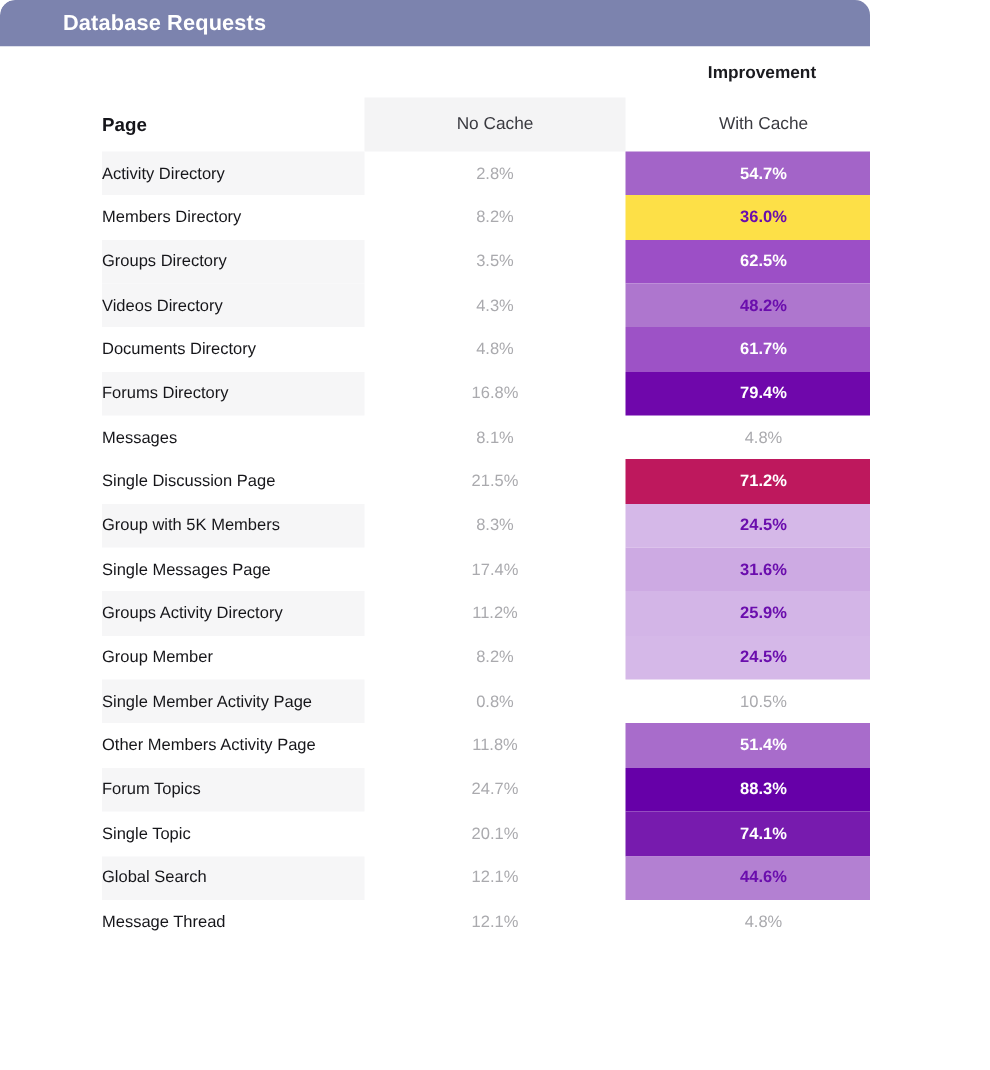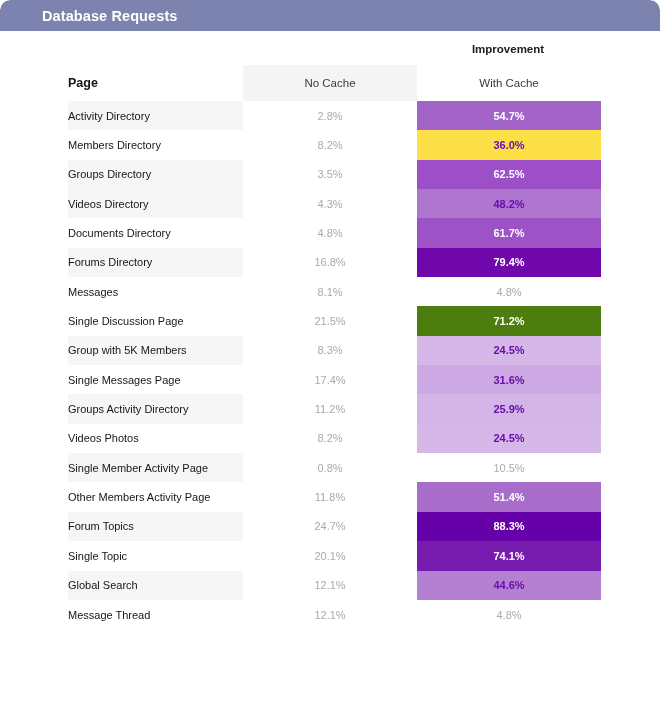--- a/index.html
+++ b/index.html
@@ -8,21 +8,21 @@
   }
   body {
     width: 660px;
     height: 713px;
     background: #ffffff;
     font-family: "Liberation Sans", sans-serif;
     -webkit-font-smoothing: antialiased;
   }
   .card {
     position: relative;
-    width: 660px;
+    width: 580px;
     height: 713px;
     background: #ffffff;
     border-radius: 10px;
     overflow: hidden;
     box-sizing: border-box;
   }
   .titlebar {
     position: absolute;
     left: 0;
     top: 0;
@@ -214,21 +214,21 @@
             <td class="spacer-cell"></td>
             <td class="page-cell">Messages</td>
             <td class="nocache-cell">8.1%</td>
             <td class="withcache-cell plain">4.8%</td>
             <td class="spacer-cell"></td>
           </tr>
           <tr>
             <td class="spacer-cell"></td>
             <td class="page-cell">Single Discussion Page</td>
             <td class="nocache-cell">21.5%</td>
-            <td class="withcache-cell" style="background: #4d7c0f; color: rgb(255, 255, 255);">71.2%</td>
+            <td class="withcache-cell" style="background: #be185d; color: rgb(255, 255, 255);">71.2%</td>
             <td class="spacer-cell"></td>
           </tr>
           <tr class="striped">
             <td class="spacer-cell"></td>
             <td class="page-cell">Group with 5K Members</td>
             <td class="nocache-cell">8.3%</td>
             <td class="withcache-cell" style="background: rgb(213, 184, 232); color: rgb(106, 13, 173);">24.5%</td>
             <td class="spacer-cell"></td>
           </tr>
           <tr>
@@ -240,21 +240,21 @@
           </tr>
           <tr class="striped">
             <td class="spacer-cell"></td>
             <td class="page-cell">Groups Activity Directory</td>
             <td class="nocache-cell">11.2%</td>
             <td class="withcache-cell" style="background: rgb(211, 181, 231); color: rgb(106, 13, 173);">25.9%</td>
             <td class="spacer-cell"></td>
           </tr>
           <tr>
             <td class="spacer-cell"></td>
-            <td class="page-cell">Videos Photos</td>
+            <td class="page-cell">Group Member</td>
             <td class="nocache-cell">8.2%</td>
             <td class="withcache-cell" style="background: rgb(213, 184, 232); color: rgb(106, 13, 173);">24.5%</td>
             <td class="spacer-cell"></td>
           </tr>
           <tr class="striped">
             <td class="spacer-cell"></td>
             <td class="page-cell">Single Member Activity Page</td>
             <td class="nocache-cell">0.8%</td>
             <td class="withcache-cell plain">10.5%</td>
             <td class="spacer-cell"></td>

